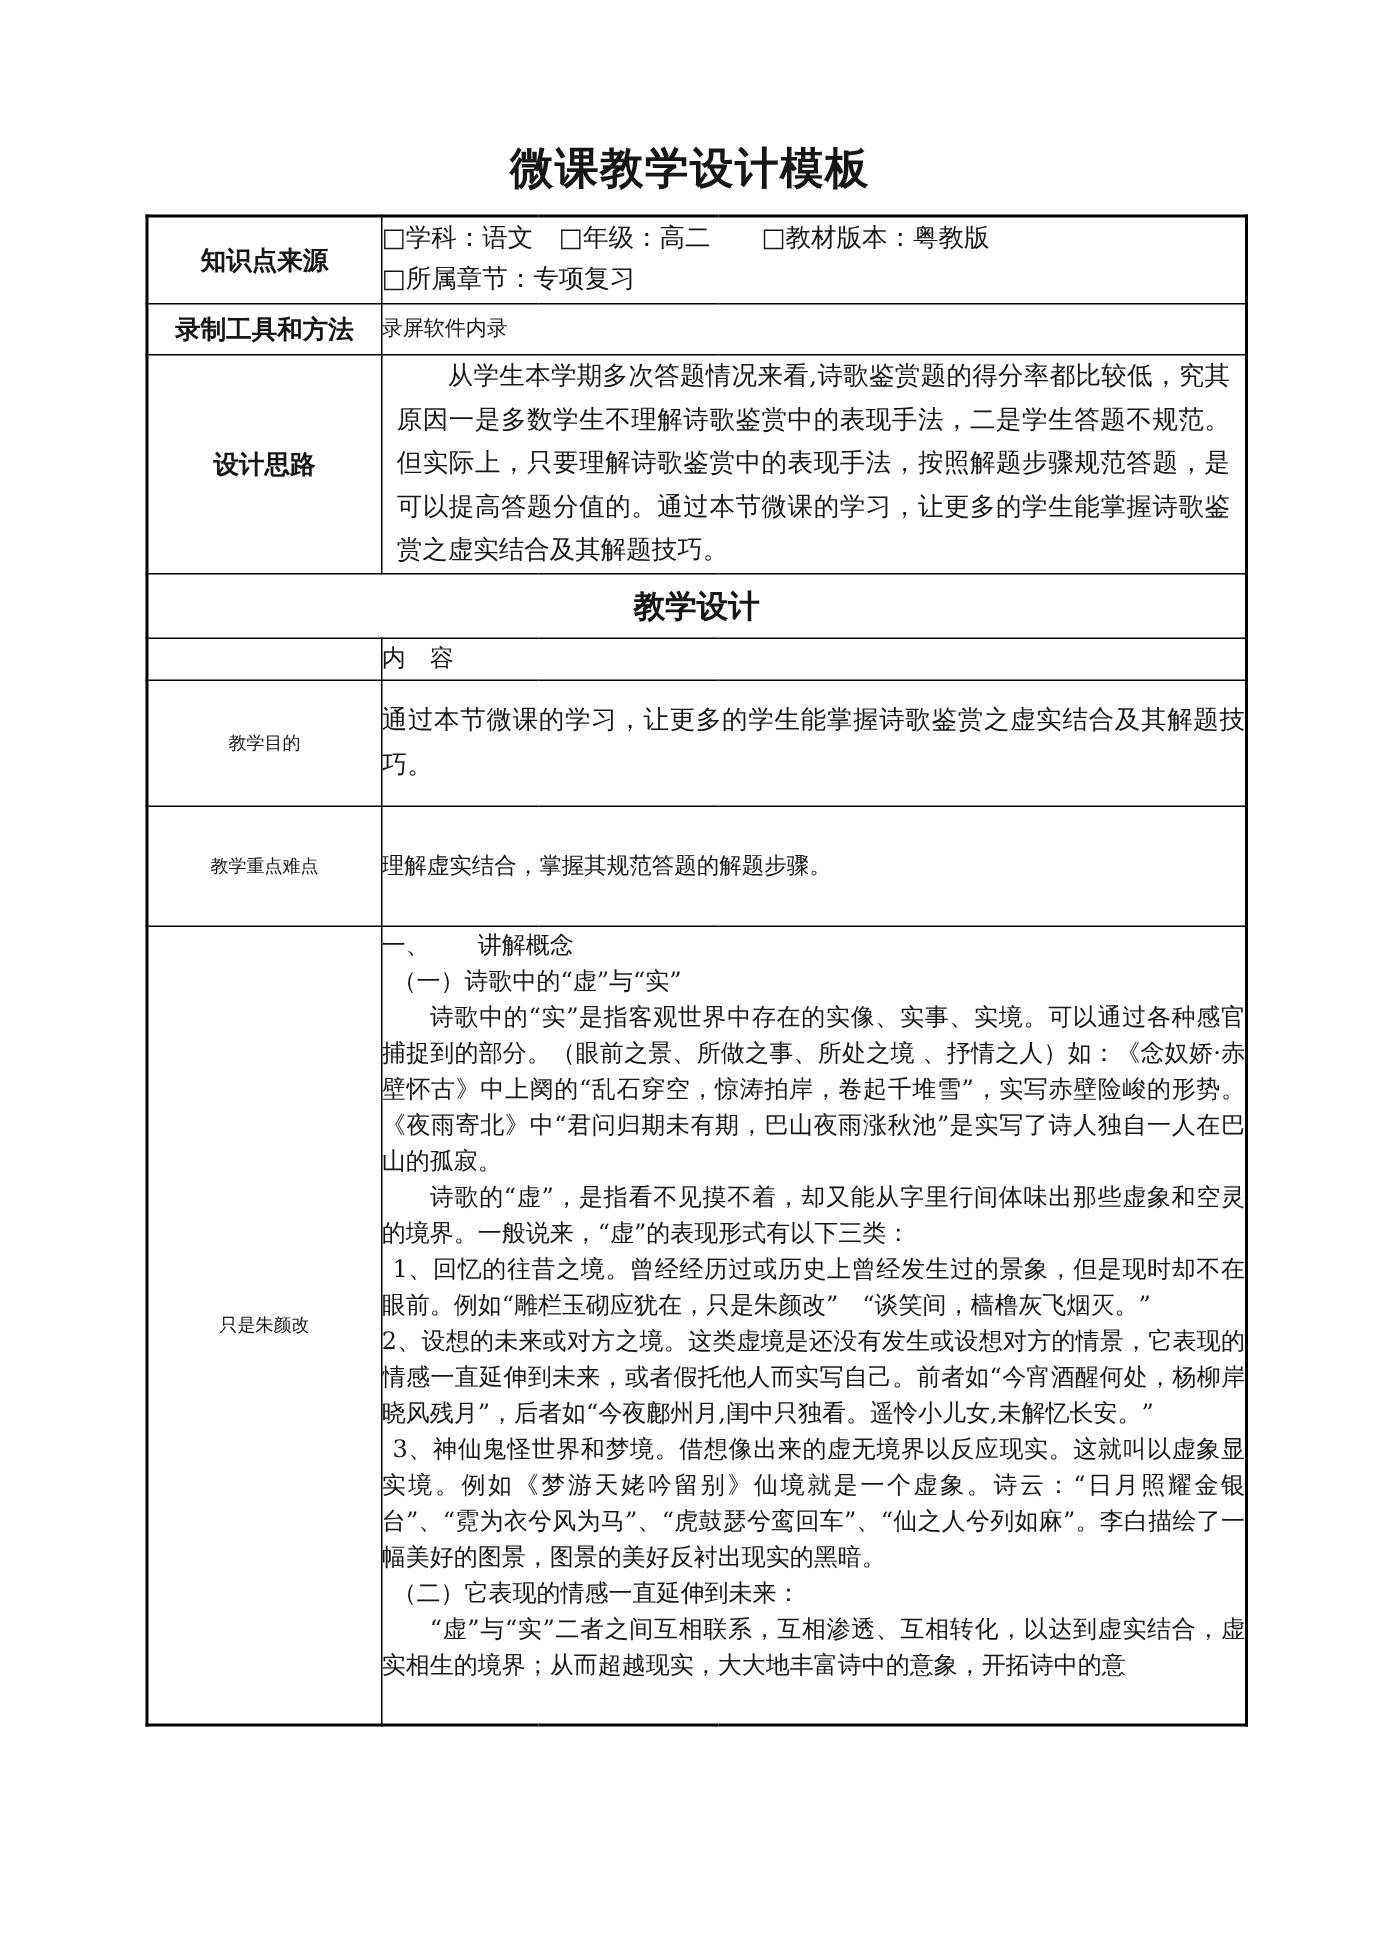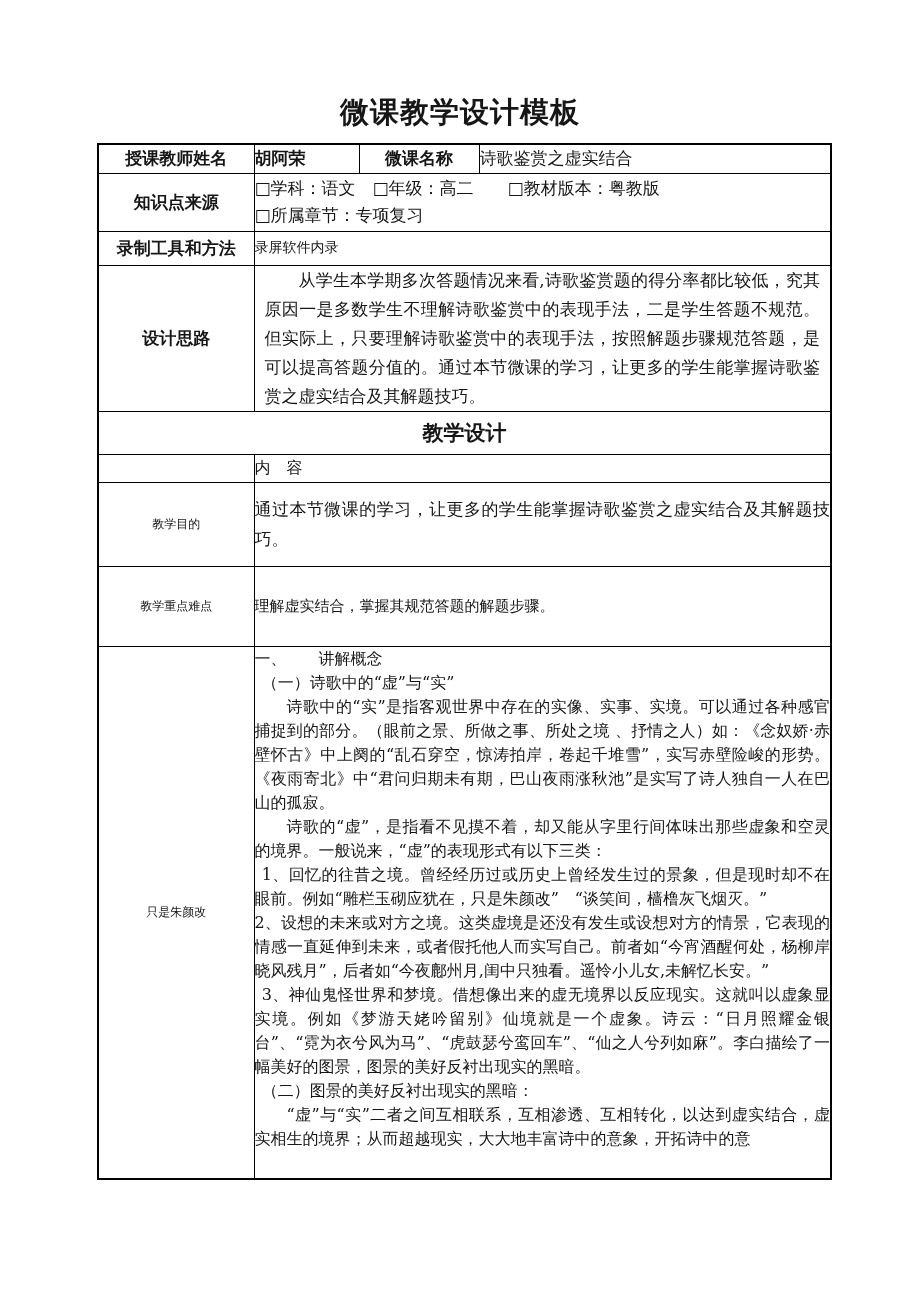--- a/index.html
+++ b/index.html
@@ -80,26 +80,20 @@
 
   <table class="doc">
     <colgroup>
       <col style="width:156px">
       <col style="width:105px">
       <col style="width:120px">
       <col style="width:352px">
     </colgroup>
 
     <tbody>
-        <tr style="height:29px">
-      <td class="lbl hei">授课教师姓名</td>
-      <td class="val hei bold">胡阿荣</td>
-      <td class="lbl hei">微课名称</td>
-      <td class="val">诗歌鉴赏之虚实结合</td>
-    </tr>
 
     <tr style="height:58px">
       <td class="lbl hei">知识点来源</td>
       <td class="val two-line" colspan="3">
         <div>□学科：语文　□年级：高二　　□教材版本：粤教版</div>
         <div>□所属章节：专项复习</div>
       </td>
     </tr>
 
     <tr style="height:34px">
@@ -137,21 +131,21 @@
       <td class="lbl plain">只是朱颜改</td>
       <td class="process-cell" colspan="3">
         <div class="process-box">
               <div class="para i-none hei">一、　　讲解概念</div>
               <div class="para i-half">（一）诗歌中的“虚”与“实”</div>
               <div class="para i-two">诗歌中的“实”是指客观世界中存在的实像、实事、实境。可以通过各种感官捕捉到的部分。（眼前之景、所做之事、所处之境 、抒情之人）如：《念奴娇·赤壁怀古》中上阕的“乱石穿空，惊涛拍岸，卷起千堆雪”，实写赤壁险峻的形势。《夜雨寄北》中“君问归期未有期，巴山夜雨涨秋池”是实写了诗人独自一人在巴山的孤寂。</div>
               <div class="para i-two">诗歌的“虚”，是指看不见摸不着，却又能从字里行间体味出那些虚象和空灵的境界。一般说来，“虚”的表现形式有以下三类：</div>
               <div class="para i-half">1、回忆的往昔之境。曾经经历过或历史上曾经发生过的景象，但是现时却不在眼前。例如“雕栏玉砌应犹在，只是朱颜改”　“谈笑间，樯橹灰飞烟灭。”</div>
               <div class="para i-none">2、设想的未来或对方之境。这类虚境是还没有发生或设想对方的情景，它表现的情感一直延伸到未来，或者假托他人而实写自己。前者如“今宵酒醒何处，杨柳岸晓风残月”，后者如“今夜鄜州月,闺中只独看。遥怜小儿女,未解忆长安。”</div>
               <div class="para i-half">3、神仙鬼怪世界和梦境。借想像出来的虚无境界以反应现实。这就叫以虚象显实境。例如《梦游天姥吟留别》仙境就是一个虚象。诗云：“日月照耀金银台”、“霓为衣兮风为马”、“虎鼓瑟兮鸾回车”、“仙之人兮列如麻”。李白描绘了一幅美好的图景，图景的美好反衬出现实的黑暗。</div>
-              <div class="para i-half">（二）图景的美好反衬出现实的黑暗：</div>
+              <div class="para i-half">（二）它表现的情感一直延伸到未来：</div>
               <div class="para i-two">“虚”与“实”二者之间互相联系，互相渗透、互相转化，以达到虚实结合，虚实相生的境界；从而超越现实，大大地丰富诗中的意象，开拓诗中的意</div>
             </div>
       </td>
     </tr>
   </tbody>
     </table>
 
 </div>
 
 </body></html>

